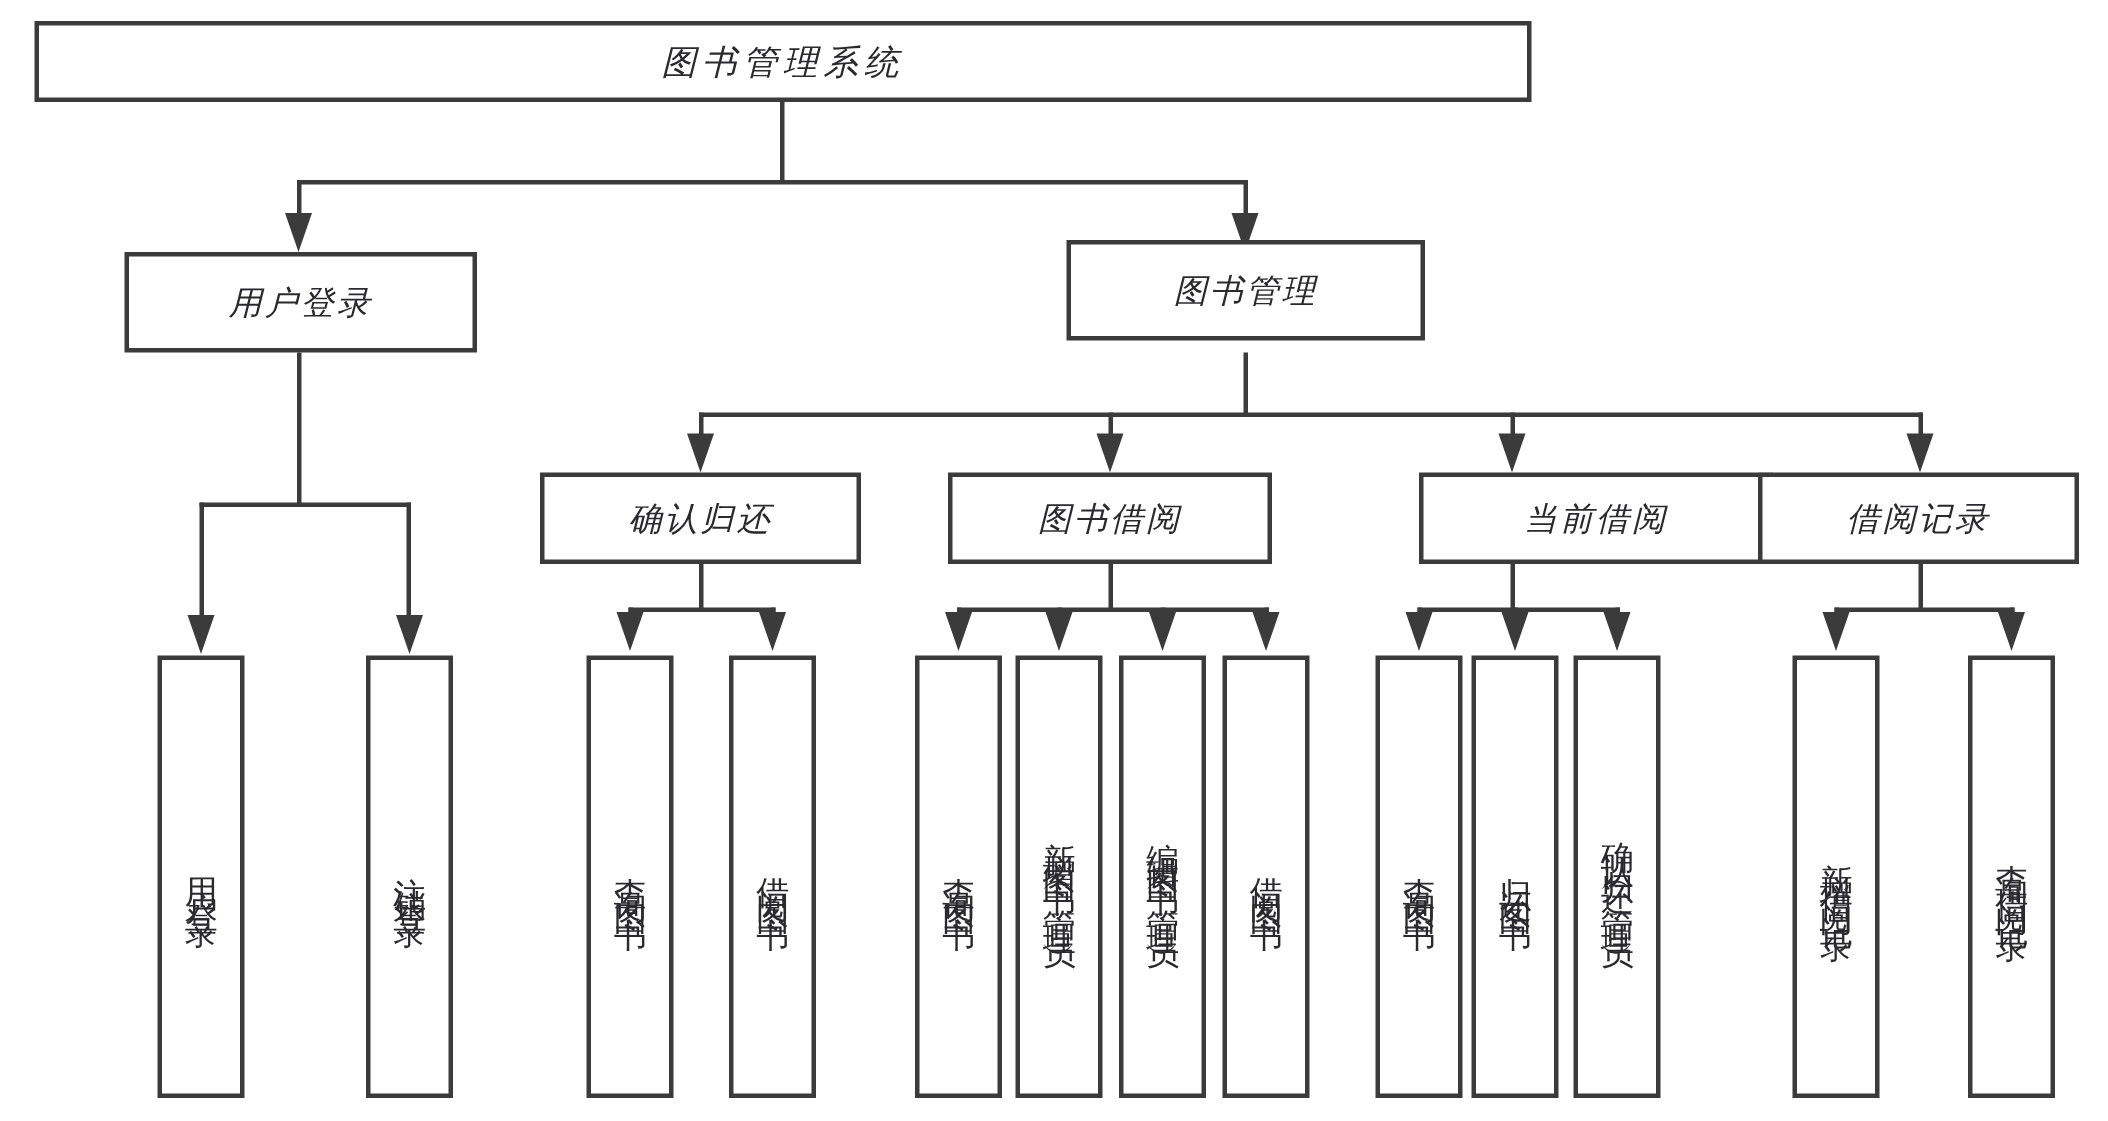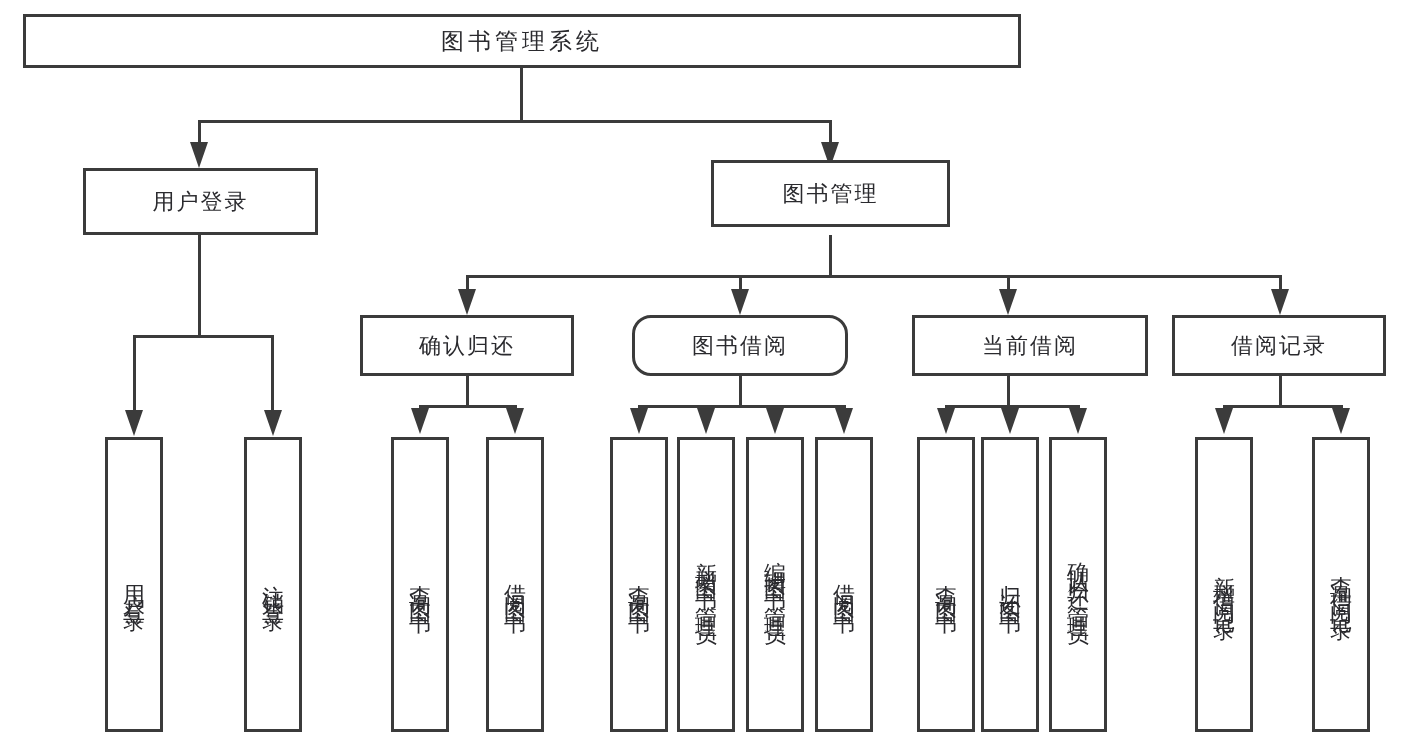--- a/index.html
+++ b/index.html
@@ -15,20 +15,21 @@
     overflow:hidden;
   }
   .box{
     position:absolute;
     box-sizing:border-box;
     border:3px solid var(--line);
     background:#fff;
     display:flex;align-items:center;justify-content:center;
     font-size:22px;letter-spacing:2px;color:var(--text);
     white-space:nowrap;
+    font-style:italic;
   }
   .box.title{font-size:23px;letter-spacing:4px;}
   .vbox{
     position:absolute;
     box-sizing:border-box;
     width:58px;height:295px;top:437px;
     border:3px solid var(--line);
     background:#fff;
     display:flex;align-items:center;justify-content:center;
   }
@@ -86,22 +87,22 @@
   <div class="v" style="left:466px;top:275px;height:16px;"></div>
   <div class="arr" style="left:458px;top:289px;"></div>
   <div class="v" style="left:739px;top:275px;height:16px;"></div>
   <div class="arr" style="left:731px;top:289px;"></div>
   <div class="v" style="left:1007px;top:275px;height:16px;"></div>
   <div class="arr" style="left:999px;top:289px;"></div>
   <div class="v" style="left:1279px;top:275px;height:16px;"></div>
   <div class="arr" style="left:1271px;top:289px;"></div>
 
   <div class="box" style="left:360px;top:315px;width:214px;height:61px;">确认归还</div>
-  <div class="box" style="left:632px;top:315px;width:216px;height:61px;border-radius:19px;">图书借阅</div>
-  <div class="box" style="left:912px;top:315px;width:236px;height:61px;">当前借阅</div>
+  <div class="box" style="left:632px;top:315px;width:216px;height:61px;">图书借阅</div>
+  <div class="box" style="left:946px;top:315px;width:236px;height:61px;">当前借阅</div>
   <div class="box" style="left:1172px;top:315px;width:214px;height:61px;">借阅记录</div>
 
   <div class="v" style="left:466px;top:376px;height:32px;"></div>
   <div class="h" style="left:419px;top:405px;width:98px;"></div>
   <div class="v" style="left:739px;top:376px;height:32px;"></div>
   <div class="h" style="left:638px;top:405px;width:208px;"></div>
   <div class="v" style="left:1007px;top:376px;height:32px;"></div>
   <div class="h" style="left:945px;top:405px;width:135px;"></div>
   <div class="v" style="left:1279px;top:376px;height:32px;"></div>
   <div class="h" style="left:1223px;top:405px;width:120px;"></div>

